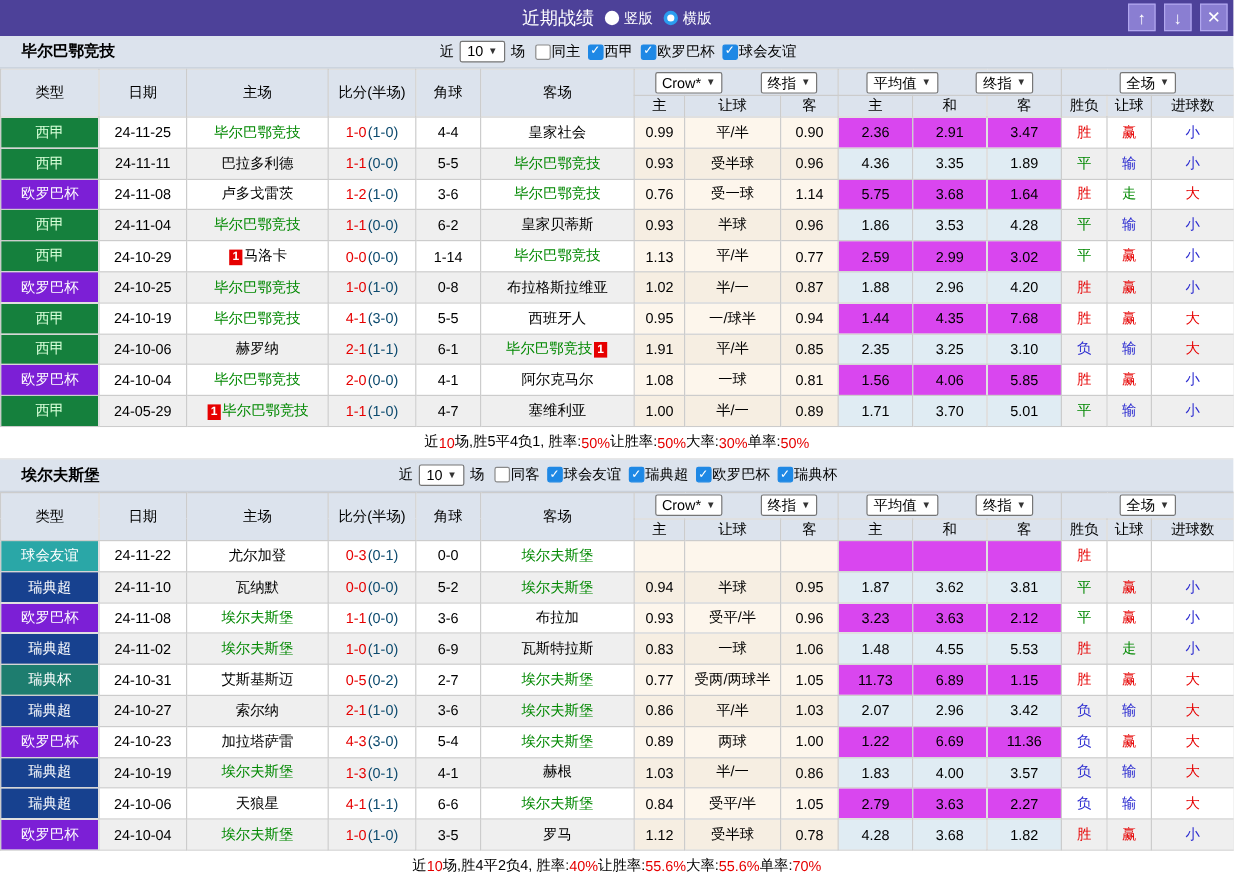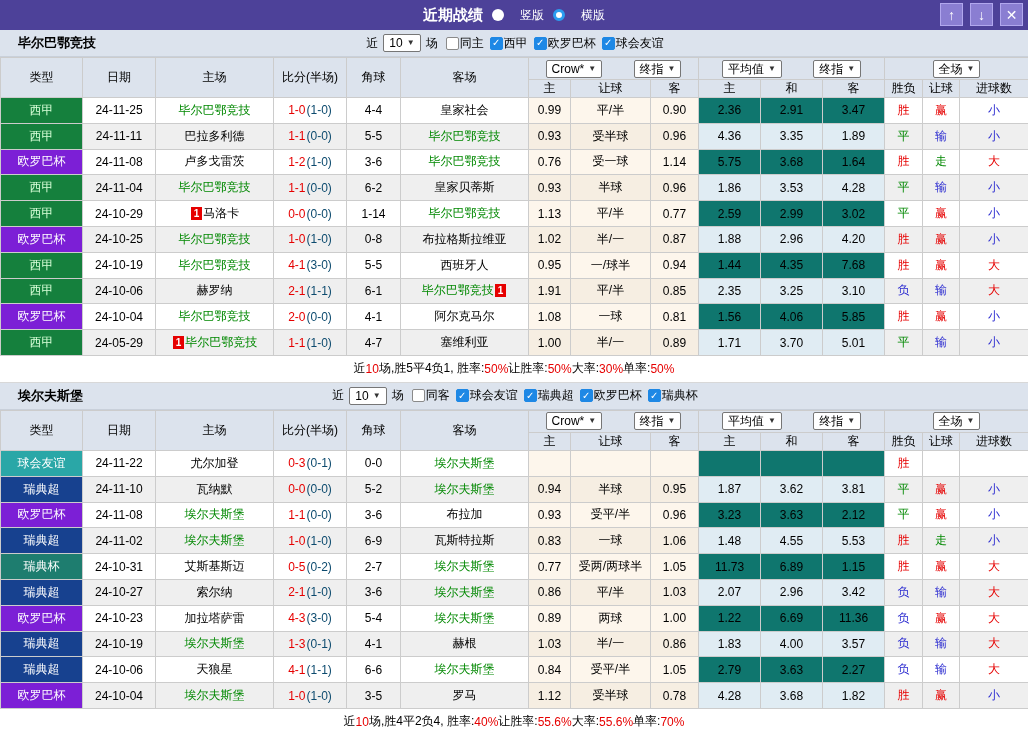--- a/index.html
+++ b/index.html
@@ -2,22 +2,22 @@
 <html><head>
 <meta charset="utf-8">
 <style>
   *{box-sizing:border-box;margin:0;padding:0}
   html,body{width:1028px;height:732px;overflow:hidden}
   body{font-family:"Liberation Sans","DejaVu Sans",sans-serif;font-size:12px;color:#000;background:#fff}
 
   
   .titlebar{height:30px;background:#4d4199;position:relative;display:flex;align-items:center;justify-content:center;color:#fff}
   .title-group{display:flex;align-items:center;gap:9px}
-  .title{font-size:15px;font-weight:bold}
-  .radio-item{display:inline-flex;align-items:center;gap:16px;font-size:12px;cursor:pointer}
+  .title{font-size:15px;font-weight:normal}
+  .radio-item{display:inline-flex;align-items:center;gap:4px;font-size:12px;cursor:pointer}
   .radio{width:12px;height:12px;border-radius:50%;background:#fff;display:inline-block}
   .radio.on{width:12px;height:12px;border:3px solid #2b9df0;background:#fff}
   .win-btns{position:absolute;right:5px;top:3px;display:flex;gap:7px}
   .win-btn{width:23px;height:23px;background:#8a7ed2;border:1px solid #b1a7ee;color:#fff;font-size:14px;font-weight:bold;display:flex;align-items:center;justify-content:center;cursor:pointer}
 
   
   .team-bar{height:27px;background:#dce3ed;border-bottom:1px solid #c9d0da;position:relative;display:flex;align-items:center;justify-content:center}
   .team-name{position:absolute;left:18px;font-weight:bold;font-size:13px}
   .filter-bar{display:flex;align-items:center;gap:3px}
   .f-text{margin:0 2px}
@@ -32,21 +32,21 @@
   .grid th,.grid td{border:1px solid #ccc;text-align:center;padding:0;overflow:hidden;white-space:nowrap}
   .grid thead th{background:#dce3ed;font-weight:normal;font-size:12px;color:#000}
   .grid thead tr.h1 th{height:22px}
   .grid thead tr.h2 th{height:17px}
   .dd-cell .sel{margin:0 14px}
   .grid tbody tr{height:25.8px}
   .grid tbody td{background:#fff}
   .grid tbody tr:nth-child(even) td{background:#efefef}
   .grid tbody tr td.odds-cell{background:#fdf6ec}
   .grid tbody tr:nth-child(even) td.odds-cell{background:#f6eee2}
-  .grid tbody tr td.avg-cell{background:#0f766e}
+  .grid tbody tr td.avg-cell{background:#d946ef}
   .grid tbody tr:nth-child(even) td.avg-cell{background:#e0ecf3}
   .type-cell{font-size:12px}
   .t-green{color:#008800}
   .score-main{color:#e60000}
   .score-half{color:#0c4a6e;margin-left:1px}
   .c-r{color:#e60000}
   .c-g{color:#008800}
   .c-b{color:#2b2bd0}
   .red-card{display:inline-block;background:#e60000;color:#fff;font-size:10px;font-weight:bold;line-height:13px;padding:0 3px;margin:0 1px}
 

